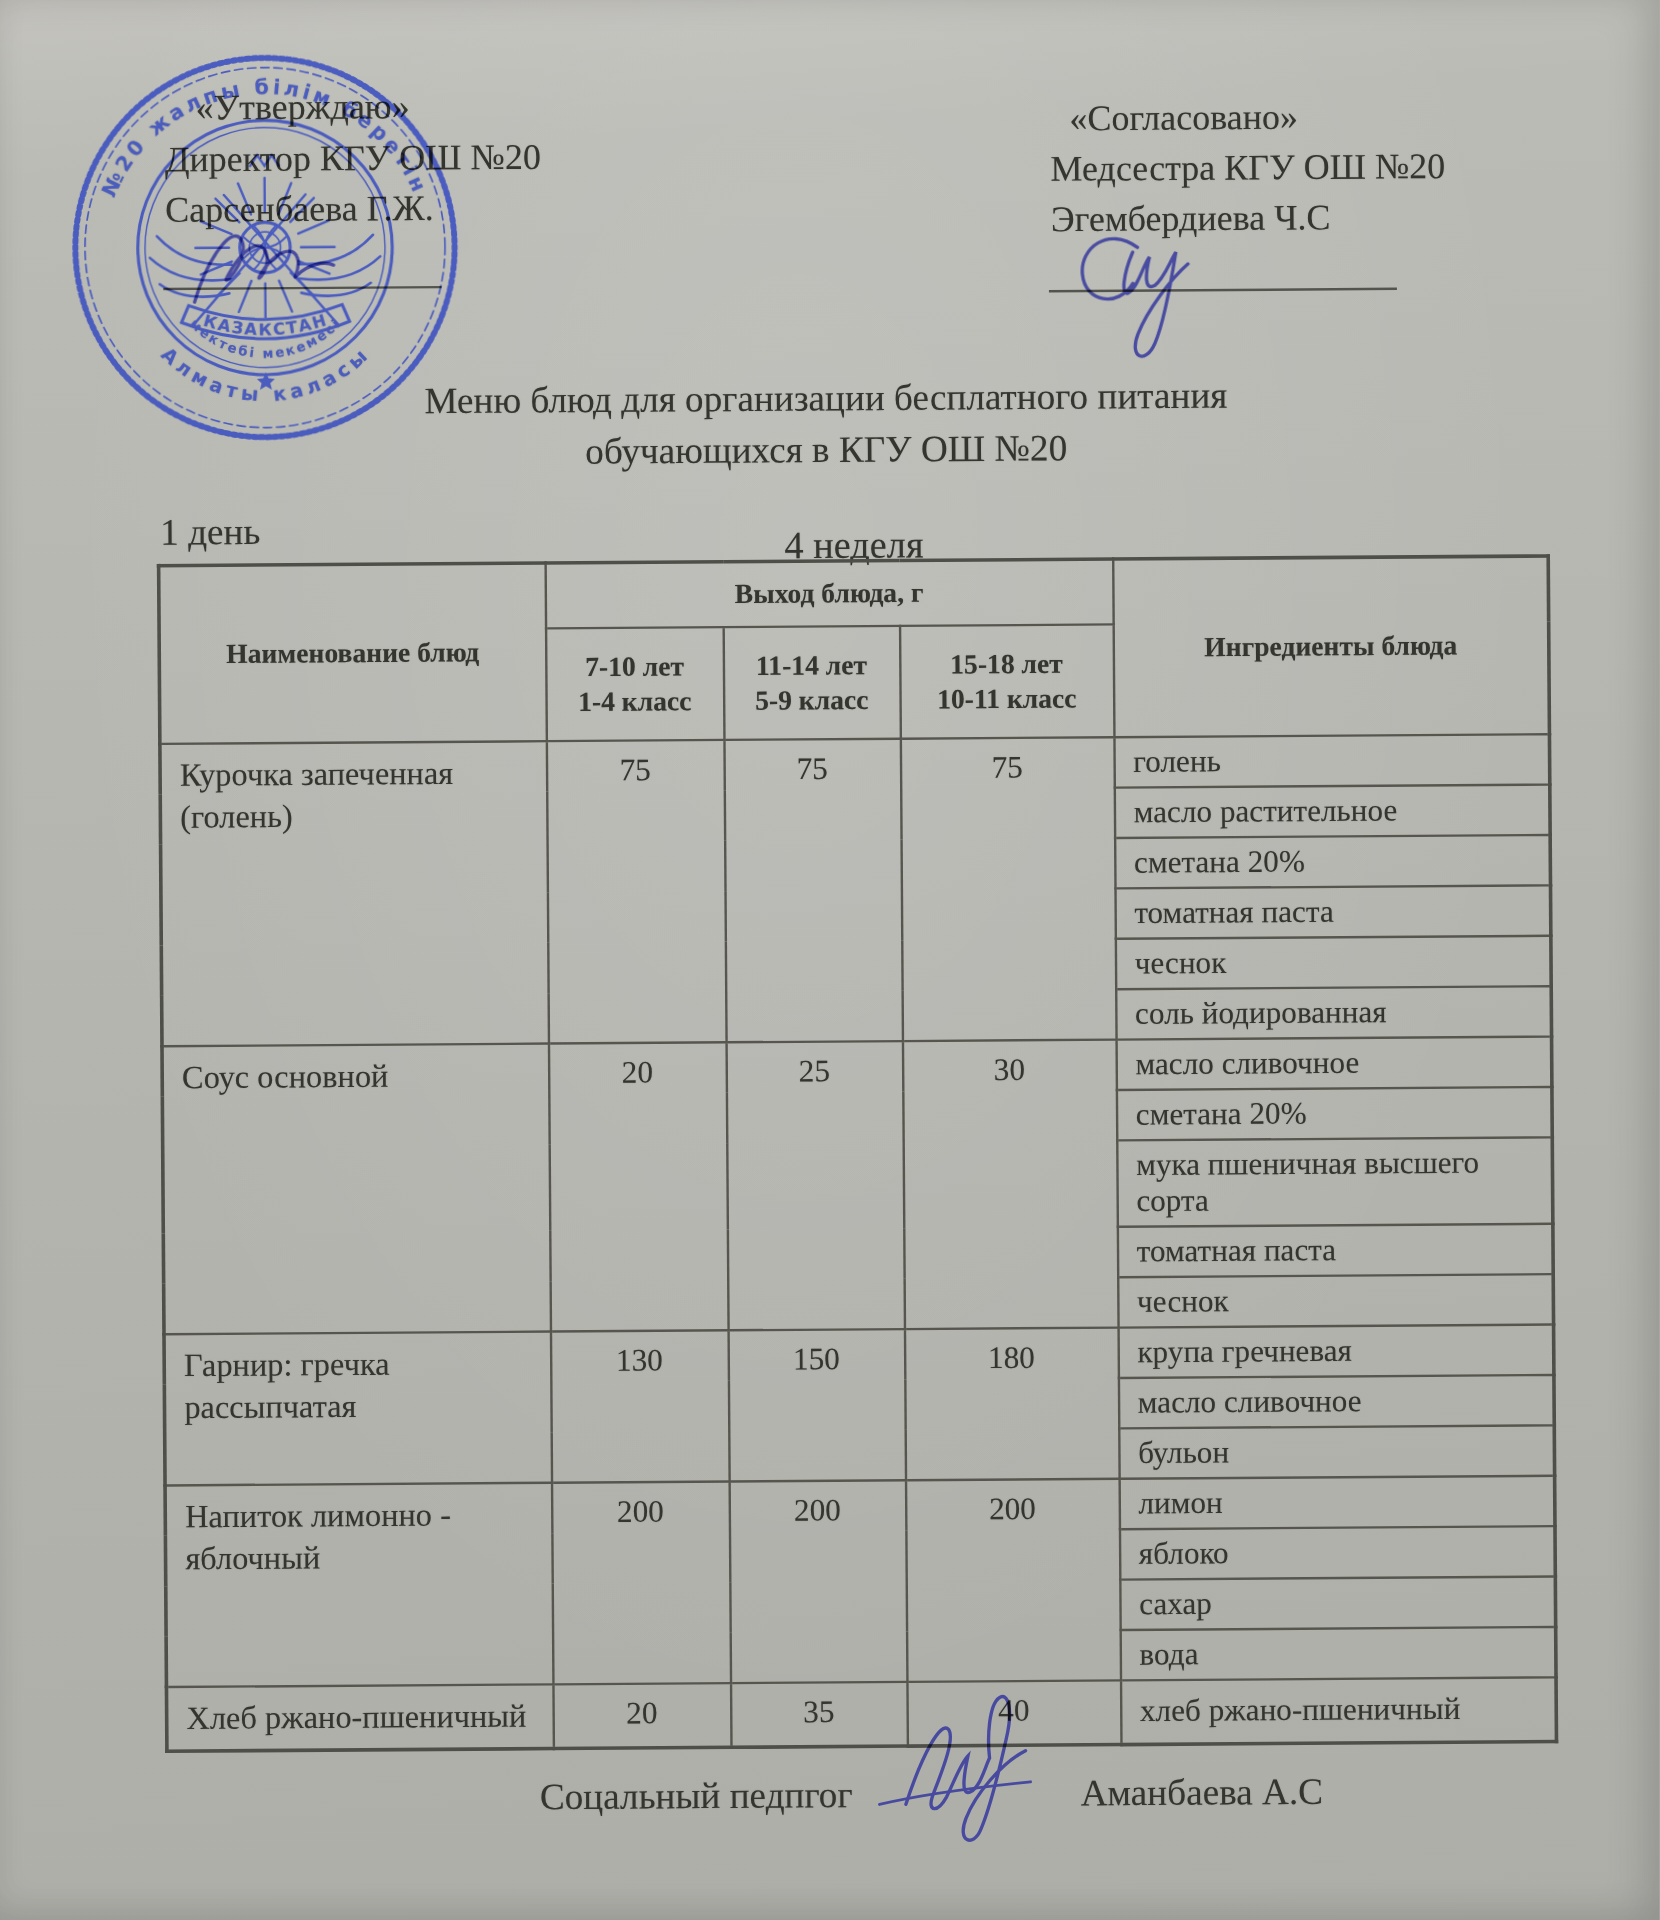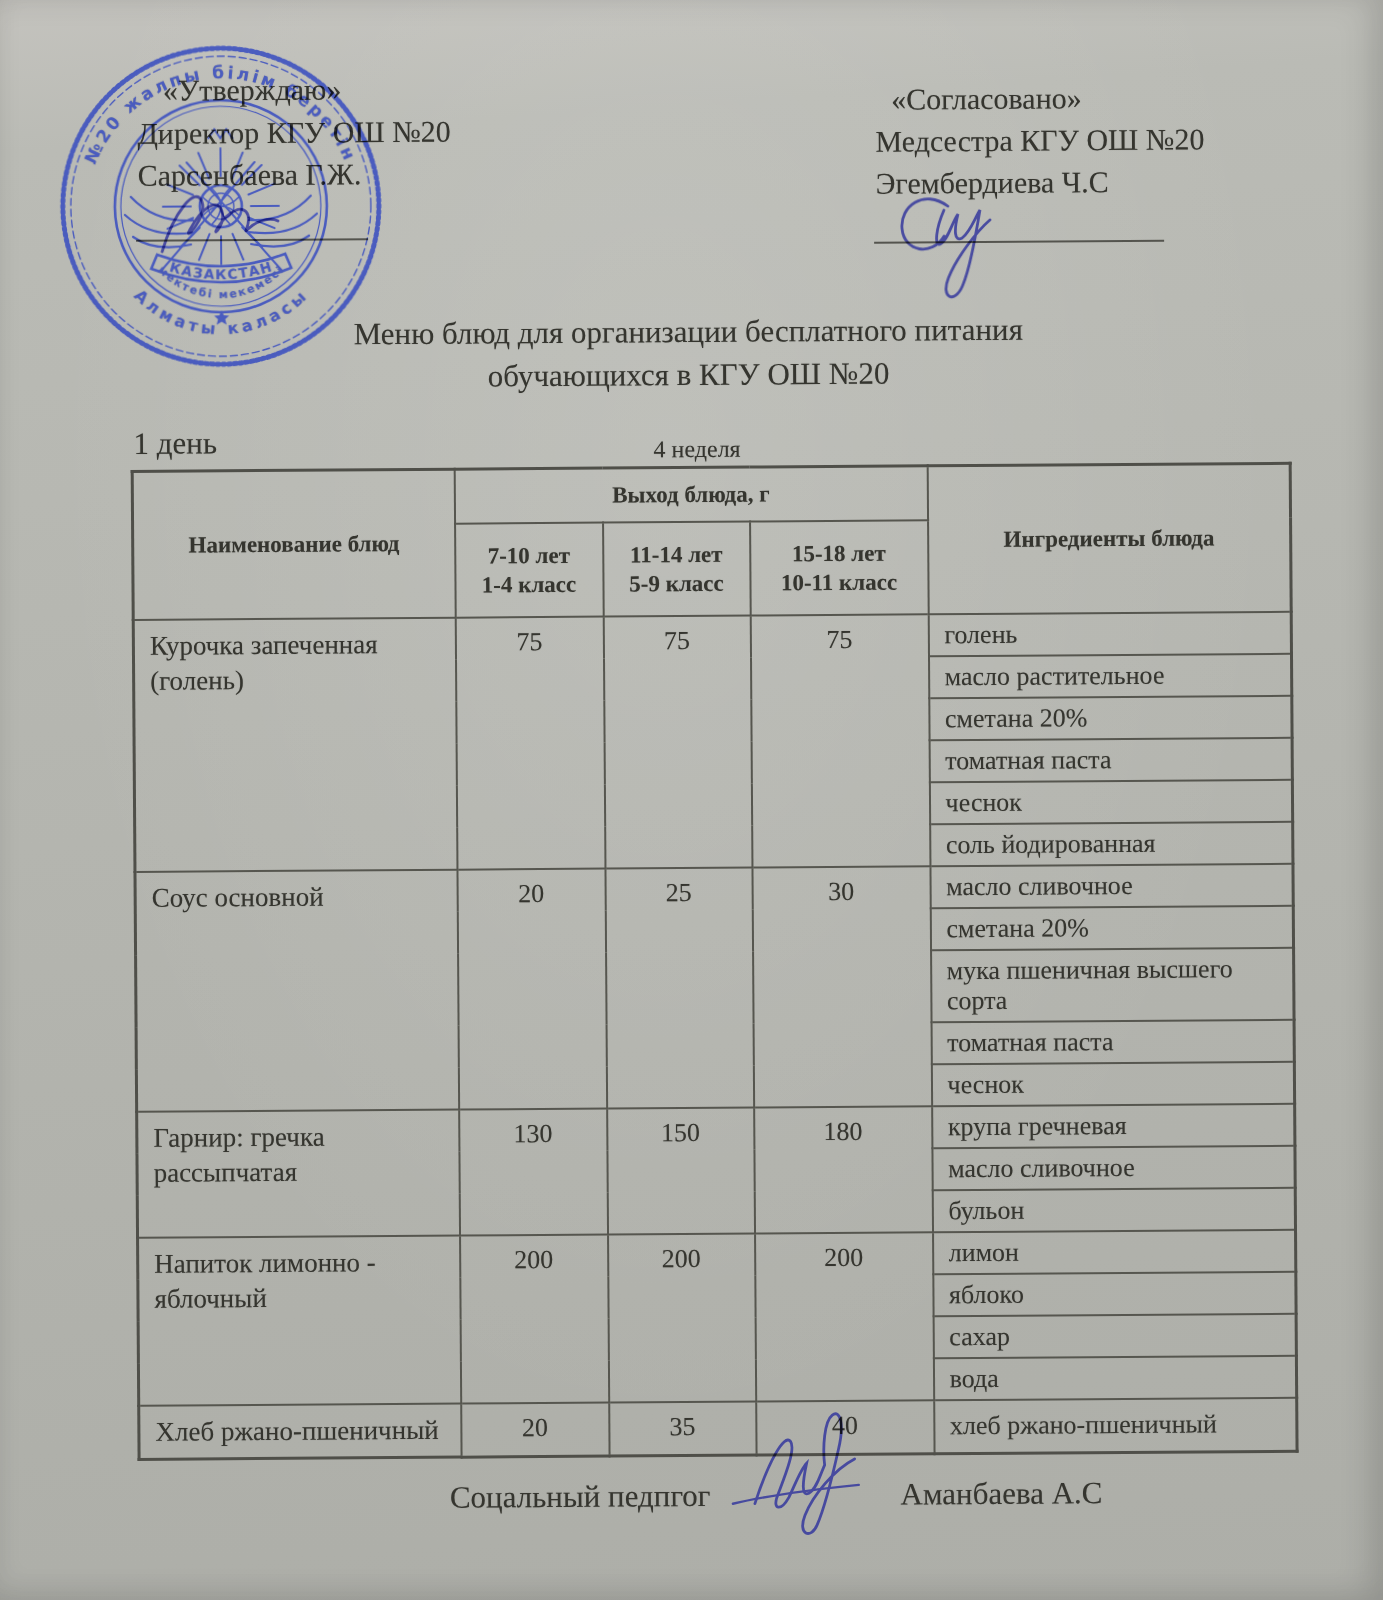--- a/index.html
+++ b/index.html
@@ -26,21 +26,21 @@
   .hdr-left .indent{padding-left:26px;}
   .hdr-right{position:absolute;left:880px;top:80px;font-size:30px;line-height:1.40;}
   .hdr-right .indent{padding-left:16px;}
   .sig-line{position:absolute;border-top:2px solid #54544e;height:0;}
   .line-left{left:140px;top:236px;width:232px;}
   .line-right{left:878px;top:243px;width:290px;}
   
   .title{position:absolute;left:0;top:310px;width:100%;text-align:center;
          font-size:31px;line-height:1.40;}
   .day{position:absolute;left:136px;top:422px;font-size:31px;}
-  .week{position:absolute;left:656px;top:436px;font-size:24px;}
+  .week{position:absolute;left:656px;top:436px;font-size:32px;}
   
   table.menu{position:absolute;left:133px;top:466px;width:1158px;
              border-collapse:collapse;table-layout:fixed;}
   table.menu th, table.menu td{border:2px solid #56564f;}
   table.menu{border:3px solid #4f4f49;}
   thead th{font-size:23px;font-weight:bold;text-align:center;vertical-align:middle;
            padding:2px 4px;line-height:1.28;}
   th.group-h{height:48px;}
   tr.age-row th{height:88px;}
   td.dish{vertical-align:top;font-size:27px;line-height:1.28;

